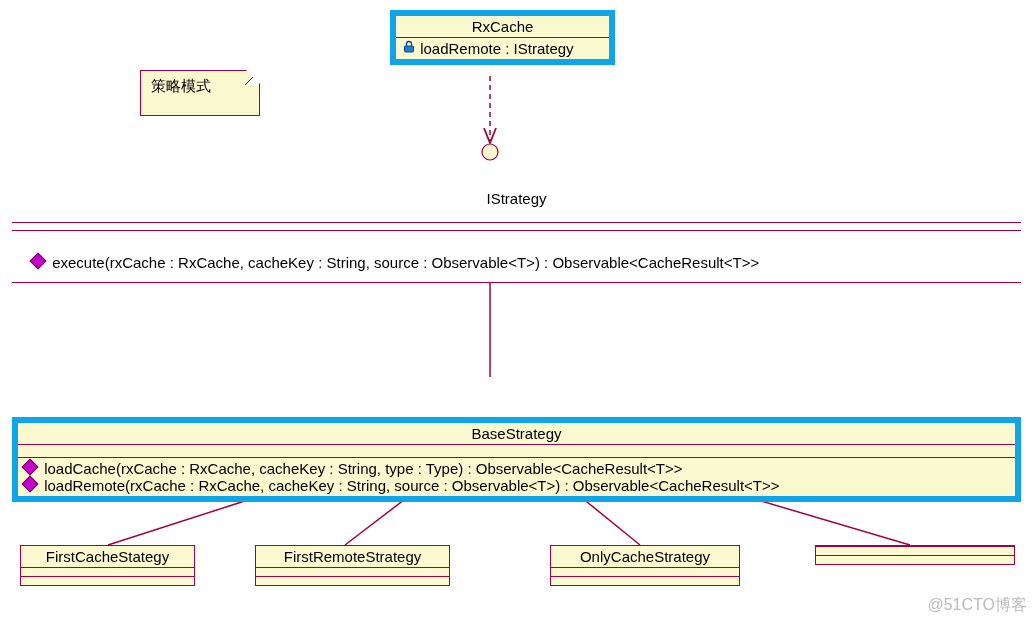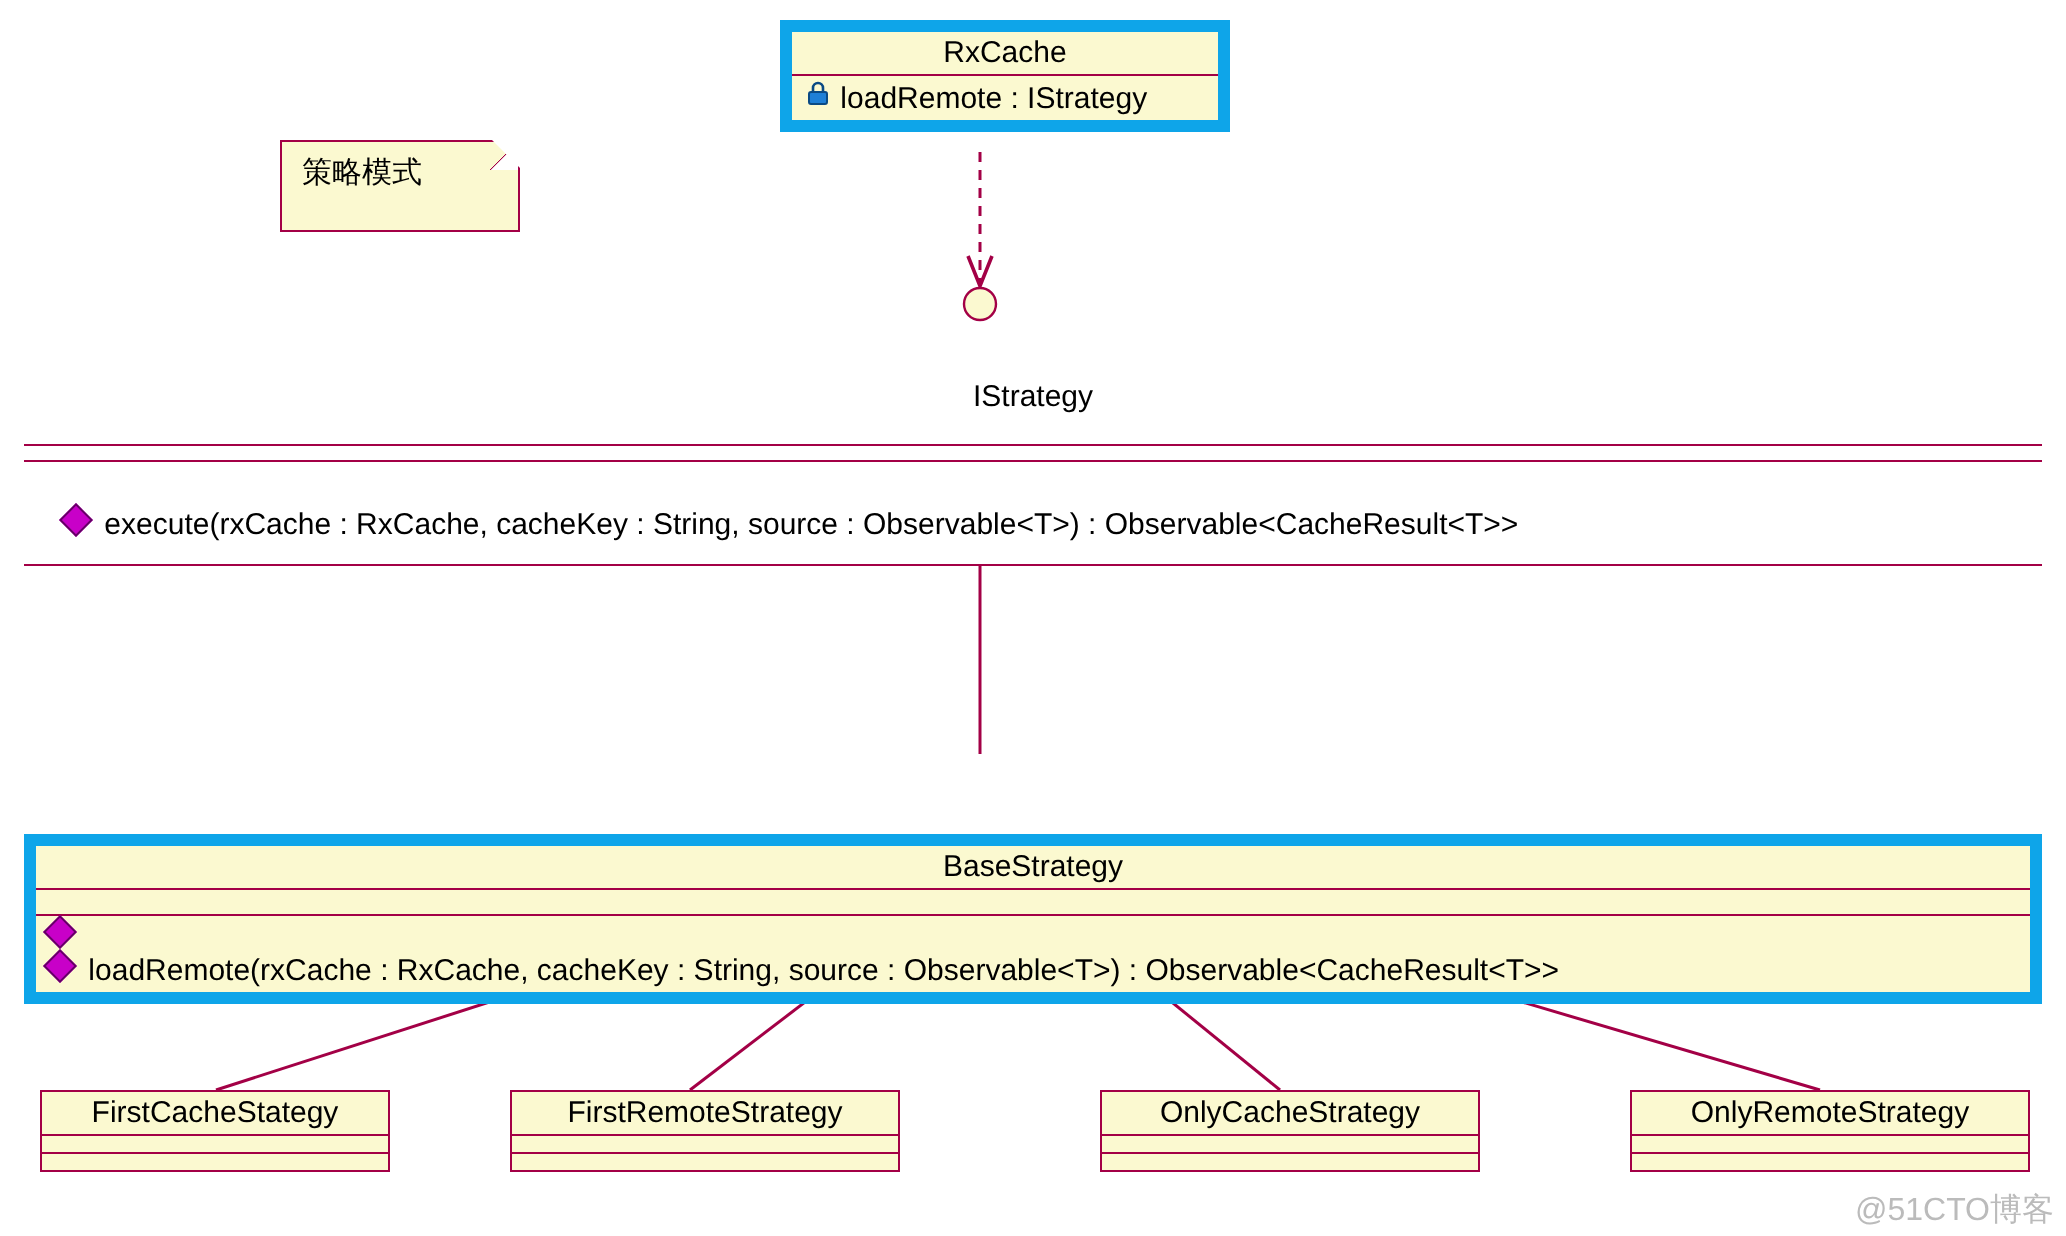--- a/index.html
+++ b/index.html
@@ -152,20 +152,21 @@
 <hr class="interface-hr" style="top:282px;">
 
 <div class="box" style="left:12px; top:377px; width:1009px;margin-top:40px;">
   <div class="title-compartment">BaseStrategy</div>
   <div class="three-compartment">
     <div class="empty-row"></div>
   </div>
   <div class="body-compartment">
     <div>
       <span class="diamond magenta"></span>
+      <span>loadCache(rxCache : RxCache, cacheKey : String, type : Type) : Observable&lt;CacheResult&lt;T&gt;&gt;</span>
     </div>
     <div>
       <span class="diamond magenta"></span>
       <span>loadRemote(rxCache : RxCache, cacheKey : String, source : Observable&lt;T&gt;) : Observable&lt;CacheResult&lt;T&gt;&gt;</span>
     </div>
   </div>
 </div>
 
 <div class="class-mini" style="left:20px; top:545px; width:175px;">
   <div class="nm">FirstCacheStategy</div>
@@ -176,18 +177,17 @@
   <div class="nm">FirstRemoteStrategy</div>
   <div class="row"></div>
     <div class="row"></div>
 </div>
 <div class="class-mini" style="left:550px; top:545px; width:190px;">
   <div class="nm">OnlyCacheStrategy</div>
   <div class="row"></div>
     <div class="row"></div>
 </div>
 <div class="class-mini" style="left:815px; top:545px; width:200px;">
-  <div class="nm">OnlyRemoteStrategy</div>
   <div class="row"></div>
     <div class="row"></div>
 </div>
 
 <div class="watermark">@51CTO博客</div>
 
 </body></html>

